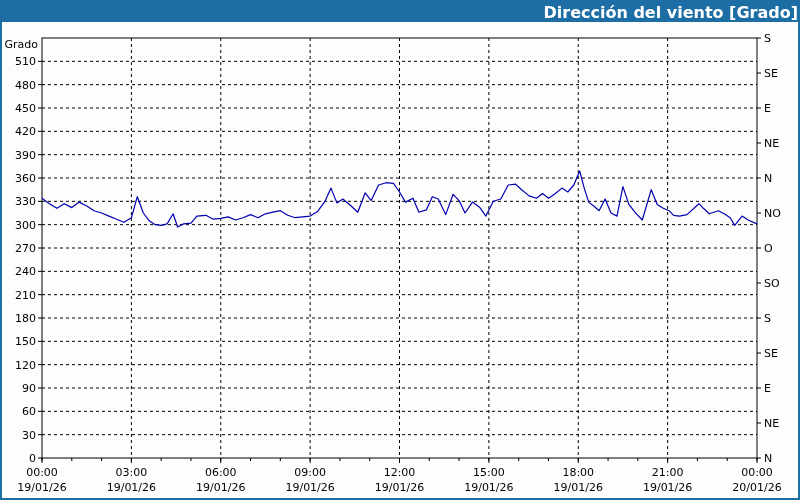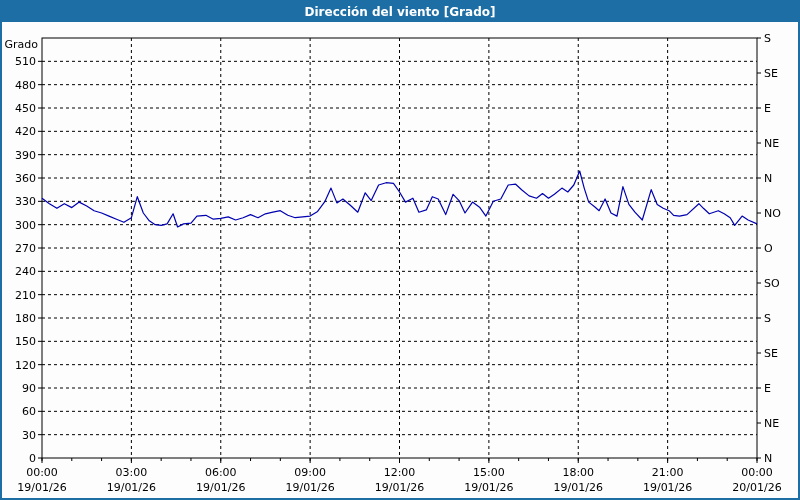--- a/index.html
+++ b/index.html
@@ -9,22 +9,22 @@
     background:#fdfdfd;
     border:2px solid #1e6ea6;
     box-sizing:border-box;
     font-family:"DejaVu Sans","Liberation Sans",sans-serif;
     overflow:hidden;
   }
   .titlebar{
     position:absolute;left:0;top:0;right:0;height:20px;
     background:#1e6ea6;
     color:#ffffff;
-    display:flex;align-items:center;justify-content:center;
-    font-size:12px;font-weight:bold;
+    display:flex;align-items:center;justify-content:flex-end;
+    font-size:16px;font-weight:bold;
   }
   .chart-area{
     position:absolute;left:0;top:20px;width:796px;height:476px;
   }
   svg text{
     font-family:"DejaVu Sans","Liberation Sans",sans-serif;
     font-size:11px;
     fill:#000000;
   }
 </style>

